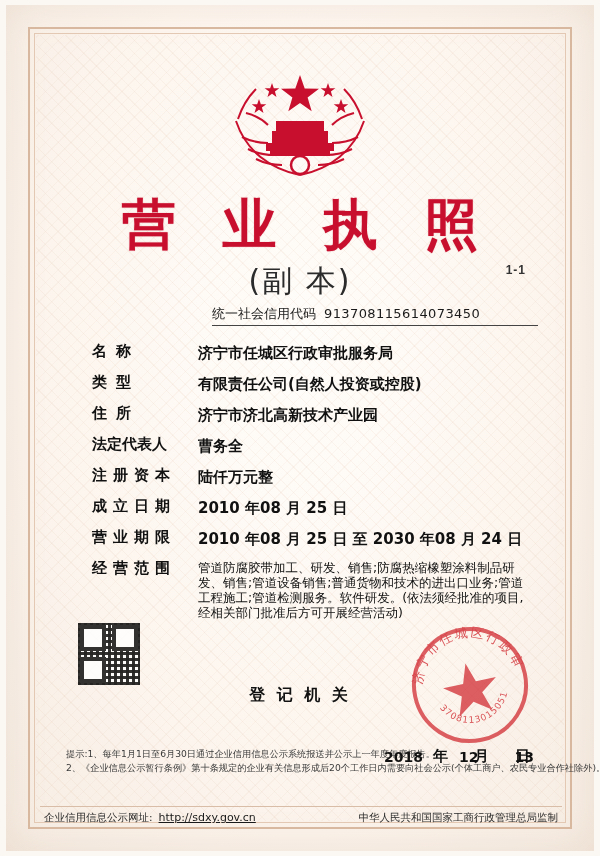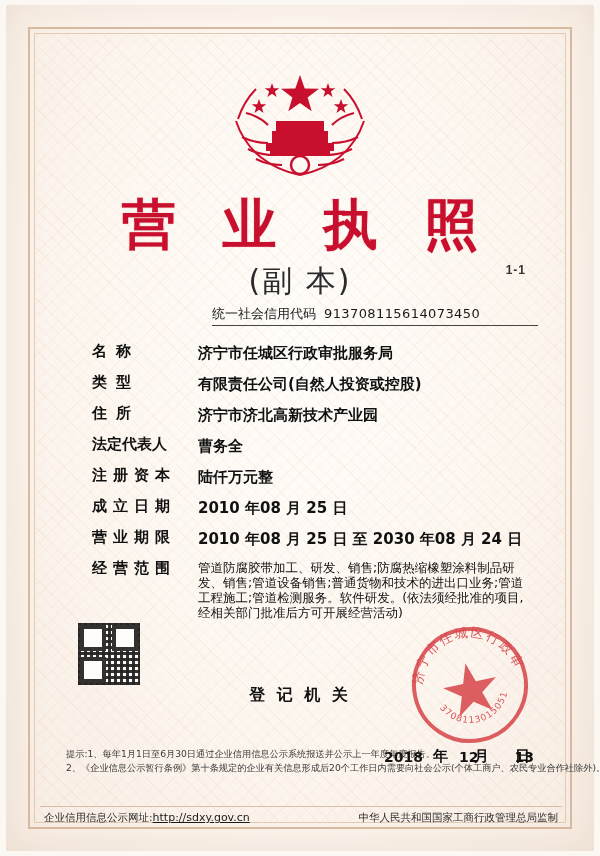--- a/index.html
+++ b/index.html
@@ -260,21 +260,21 @@
     left: 38px;
     right: 36px;
     bottom: 26px;
     display: flex;
     justify-content: space-between;
     align-items: baseline;
     font-family: "DejaVu Sans", sans-serif;
     font-size: 10.5px;
     color: #2b2b2b;
   }
-  .footer-left { display: flex; align-items: baseline; }
+  .footer-left { display: flex; align-items: baseline; gap: 6px; }
   .footer-url { color: #1a1a1a; text-decoration: underline; font-size: 11px; }
   .footer-sep {
     position: absolute;
     left: 34px;
     right: 32px;
     bottom: 44px;
     border-top: 1px solid #d9bda6;
   }
 </style>
 </head>

